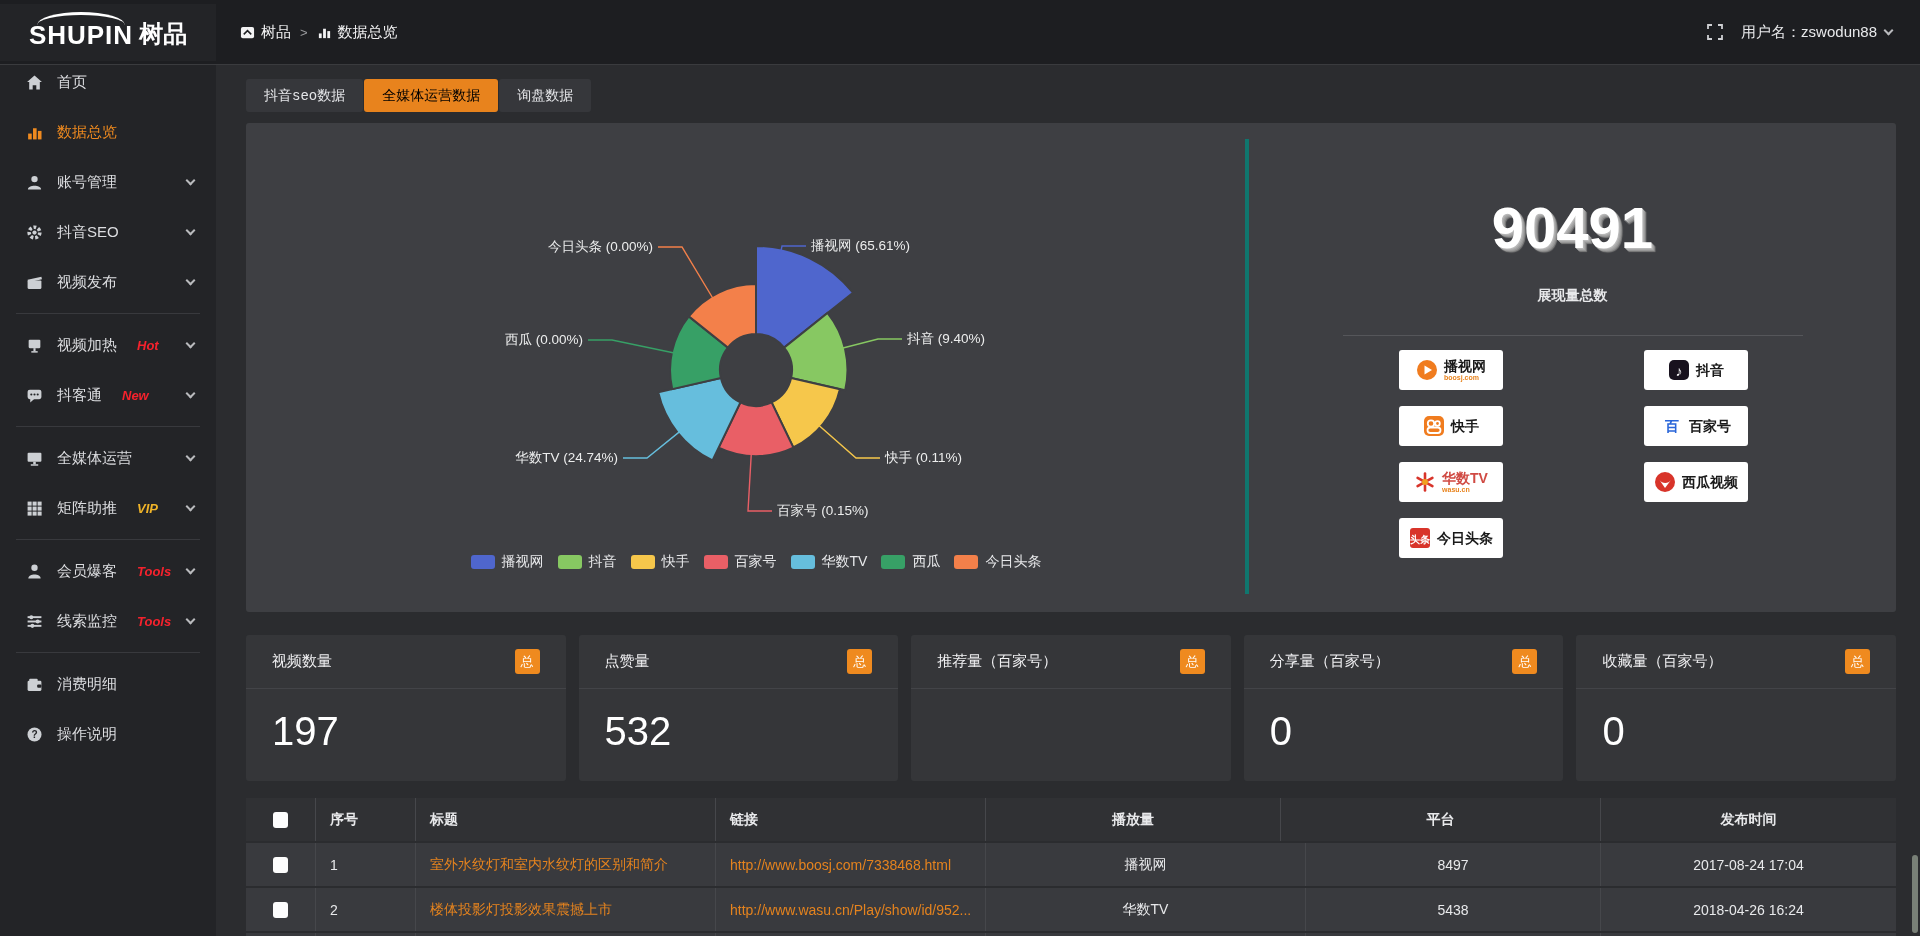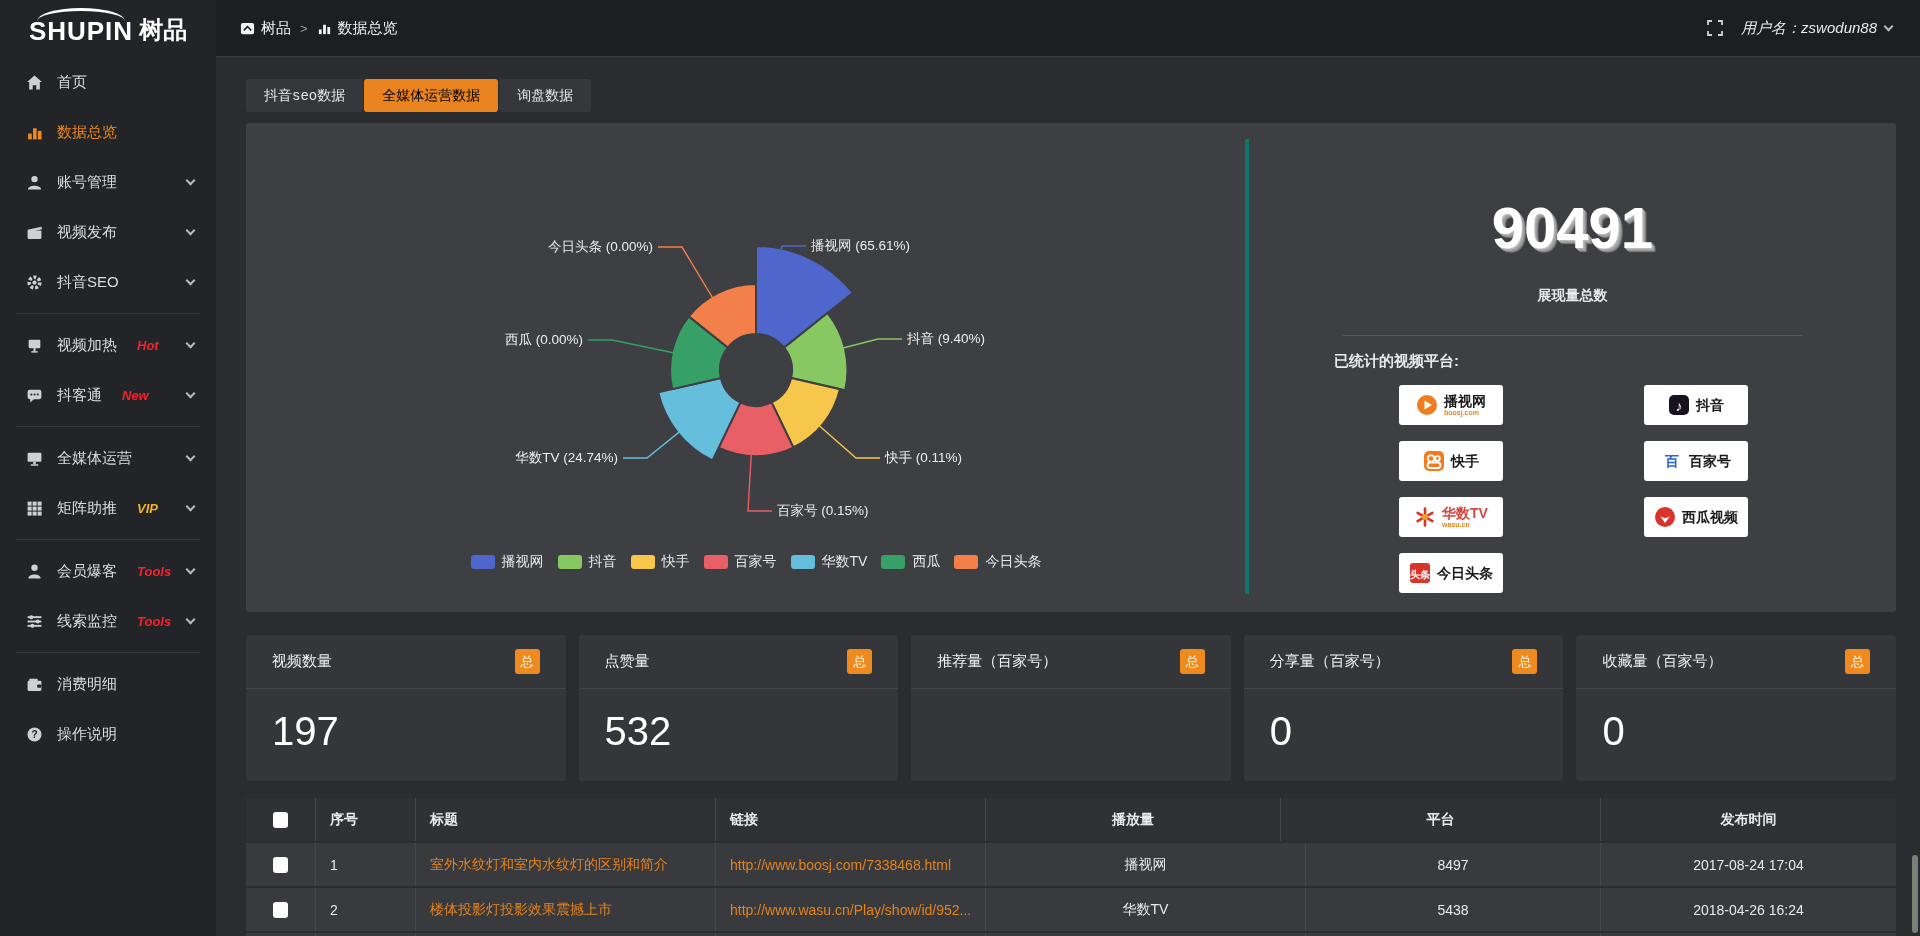--- a/index.html
+++ b/index.html
@@ -1,33 +1,33 @@
 <!DOCTYPE html>
 <html><head>
 <meta charset="utf-8">
 <style>
   * { margin:0; padding:0; box-sizing:border-box; }
   html,body { width:1920px; height:936px; overflow:hidden; background:#2b2c2f;
     font-family:"Liberation Sans","DejaVu Sans",sans-serif; color:#e8e9eb; }
   #app { position:relative; width:1920px; height:936px; }
 
   
-  .topbar { position:absolute; left:0; top:0; width:1920px; height:57px;
+  .topbar { position:absolute; left:0; top:0; width:1920px; height:65px;
     background:#1d1e21; border-bottom:1px solid #3a3b3e; display:flex; align-items:center; z-index:5; }
   .logo { width:216px; height:57px; display:flex; align-items:center; justify-content:center;
     background:#232427; gap:6px; }
   .logo-en { font-size:26px; font-weight:bold; letter-spacing:1px; color:#fff; position:relative; padding-top:6px; }
   .logo-en:before { content:""; position:absolute; left:8px; right:8px; top:-2px; height:10px;
     border-top:3px solid #fff; border-radius:50%/100% 100% 0 0; }
   .logo-cn { font-size:24px; font-weight:bold; color:#fff; padding-top:4px; }
   .crumbs { display:flex; align-items:center; gap:9px; margin-left:24px; font-size:15px; color:#f2f2f3; }
   .crumb { display:flex; align-items:center; gap:6px; cursor:pointer; }
   .crumb-sep { color:#9a9b9e; font-size:13px; }
   .topbar-right { margin-left:auto; display:flex; align-items:center; gap:18px; padding-right:28px; }
-  .username { font-size:15px; color:#e8e9eb; display:flex; align-items:center; gap:8px; cursor:pointer;font-style:italic; }
+  .username { font-size:15px; color:#e8e9eb; display:flex; align-items:center; gap:8px; cursor:pointer; }
   .chev { width:7px; height:7px; border-right:2px solid #b9babd; border-bottom:2px solid #b9babd;
     transform:rotate(45deg); margin-top:-4px; }
 
   
   .sidebar { position:absolute; left:0; top:57px; width:216px; height:879px; background:#232427; }
   .side-item { height:50px; display:flex; align-items:center; padding:0 22px 0 26px;
     font-size:15px; color:#dcdde0; cursor:pointer; gap:14px; }
   .side-item .lab { white-space:nowrap; }
   .side-item .tag { font-size:13px; font-weight:bold; font-style:italic; margin-left:6px; }
   .side-item .chev { margin-left:auto; }
@@ -159,33 +159,33 @@
         <span class="sicon"><svg viewBox="0 0 16 16" width="17" height="17">
             <circle cx="8" cy="4.8" r="3" fill="#cdd0d4"></circle>
             <path d="M1.8 14.5 C1.8 9.8 14.2 9.8 14.2 14.5 Z" fill="#cdd0d4"></path>
           </svg></span>
     <span class="lab">账号管理</span>
 
     <span class="chev"></span>
       </div>
       <div class="side-item">
         <span class="sicon"><svg viewBox="0 0 16 16" width="17" height="17">
+            <circle cx="8" cy="8" r="5" fill="none" stroke="#cdd0d4" stroke-width="3.4" stroke-dasharray="2.6 1.8"></circle>
+            <circle cx="8" cy="8" r="2" fill="#cdd0d4"></circle>
+          </svg></span>
+    <span class="lab">抖音SEO</span>
+
+    <span class="chev"></span>
+      </div>
+      <div class="side-item">
+        <span class="sicon"><svg viewBox="0 0 16 16" width="17" height="17">
             <rect x="1.5" y="6" width="13" height="8" rx="1" fill="#cdd0d4"></rect>
             <path d="M1.5 5.5 L14.5 2.5 L15 5 L2 8 Z" fill="#cdd0d4"></path>
           </svg></span>
     <span class="lab">视频发布</span>
-
-    <span class="chev"></span>
-      </div>
-      <div class="side-item">
-        <span class="sicon"><svg viewBox="0 0 16 16" width="17" height="17">
-            <circle cx="8" cy="8" r="5" fill="none" stroke="#cdd0d4" stroke-width="3.4" stroke-dasharray="2.6 1.8"></circle>
-            <circle cx="8" cy="8" r="2" fill="#cdd0d4"></circle>
-          </svg></span>
-    <span class="lab">抖音SEO</span>
 
     <span class="chev"></span>
       </div>
       <div class="side-div"></div>
       <div class="side-item">
         <span class="sicon"><svg viewBox="0 0 16 16" width="17" height="17">
             <rect x="2.5" y="2.5" width="11" height="8" rx="1" fill="#cdd0d4"></rect>
             <rect x="7" y="10.5" width="2" height="3" fill="#cdd0d4"></rect>
             <rect x="5" y="13.3" width="6" height="1.4" fill="#cdd0d4"></rect>
           </svg></span>
@@ -336,21 +336,20 @@
           <span class="lg-item">
             <span class="lg-sw" style="background:#f3804a"></span>
     <span>今日头条</span>
           </span>
         </div>
 
       <div class="rightsec">
         <div class="bignum">90491</div>
         <div class="bignum-label">展现量总数</div>
         <div class="rdiv"></div>
-        <div class="plat-label">已统计的视频平台:</div>
         <div class="plat-grid" id="platGrid">
             <div class="plat-col c1">
               <div class="plat-badge">
                 <span style="display:flex">
                   <svg viewBox="0 0 22 22" width="22" height="22">
                     <circle cx="11" cy="11" r="10" fill="#f07c1f"></circle>
                     <path d="M8.5 6.5 L16 11 L8.5 15.5 Z" fill="#fff"></path>
                   </svg>
                 </span>
       <span class="txtcol">

